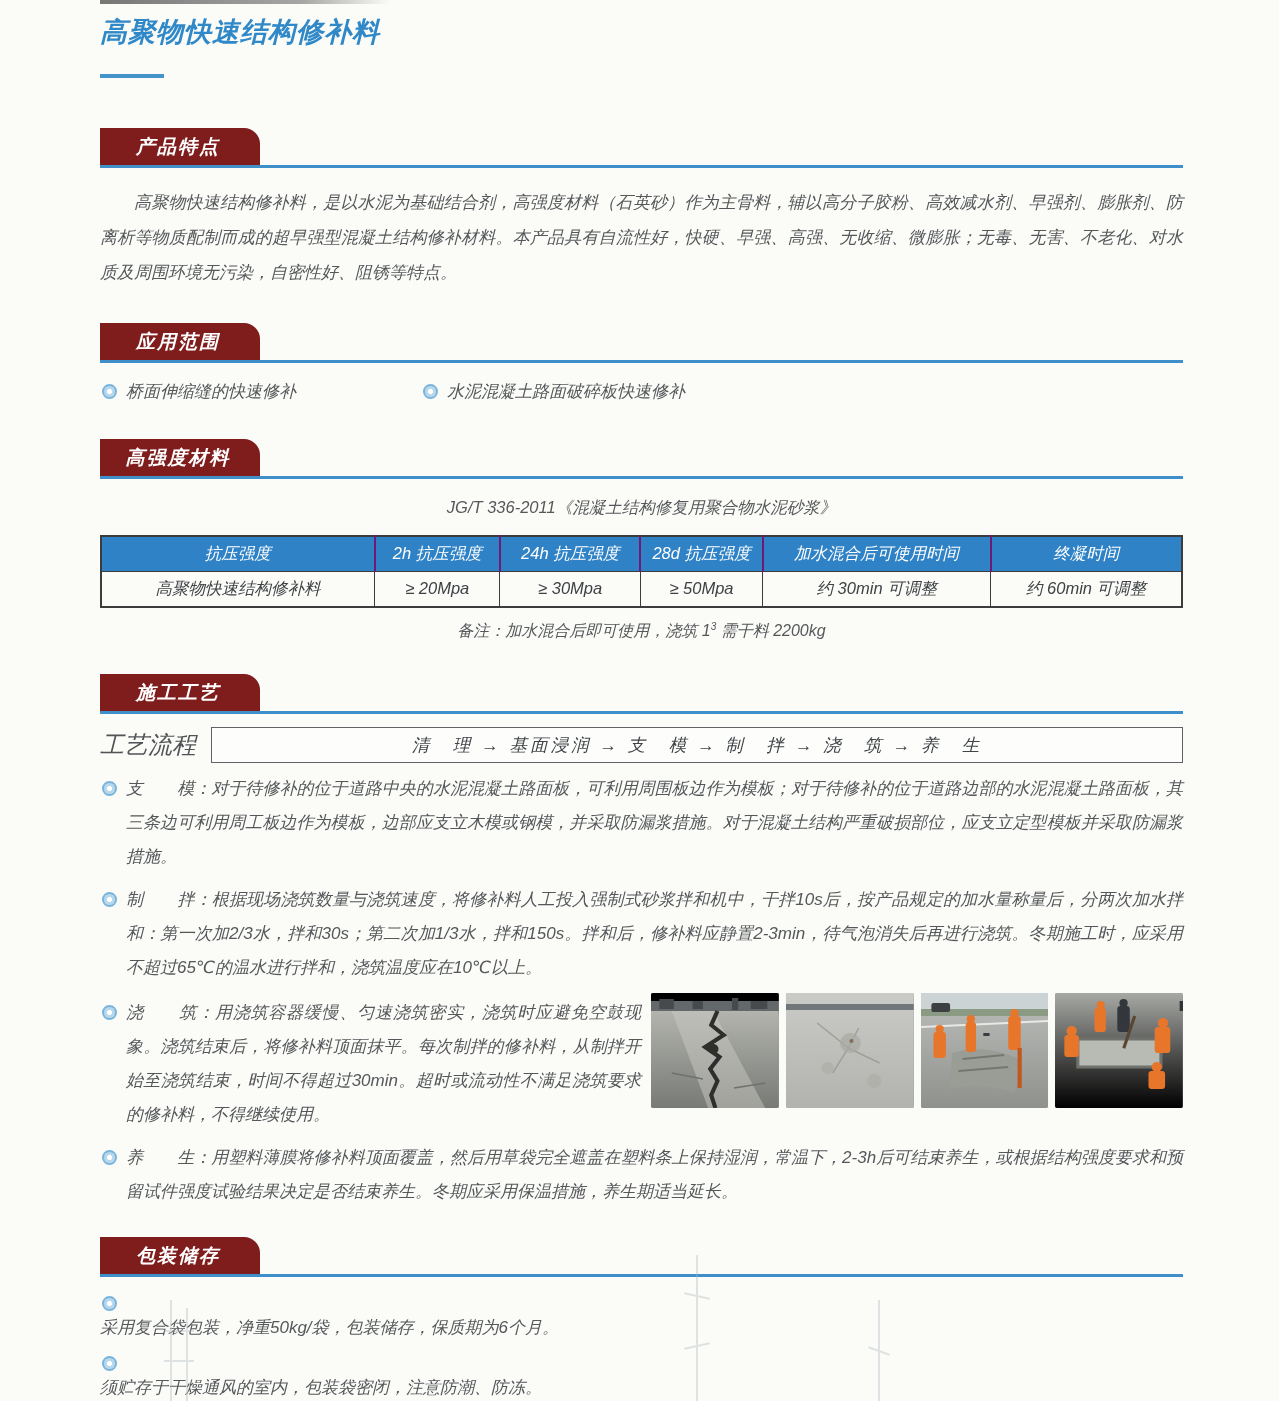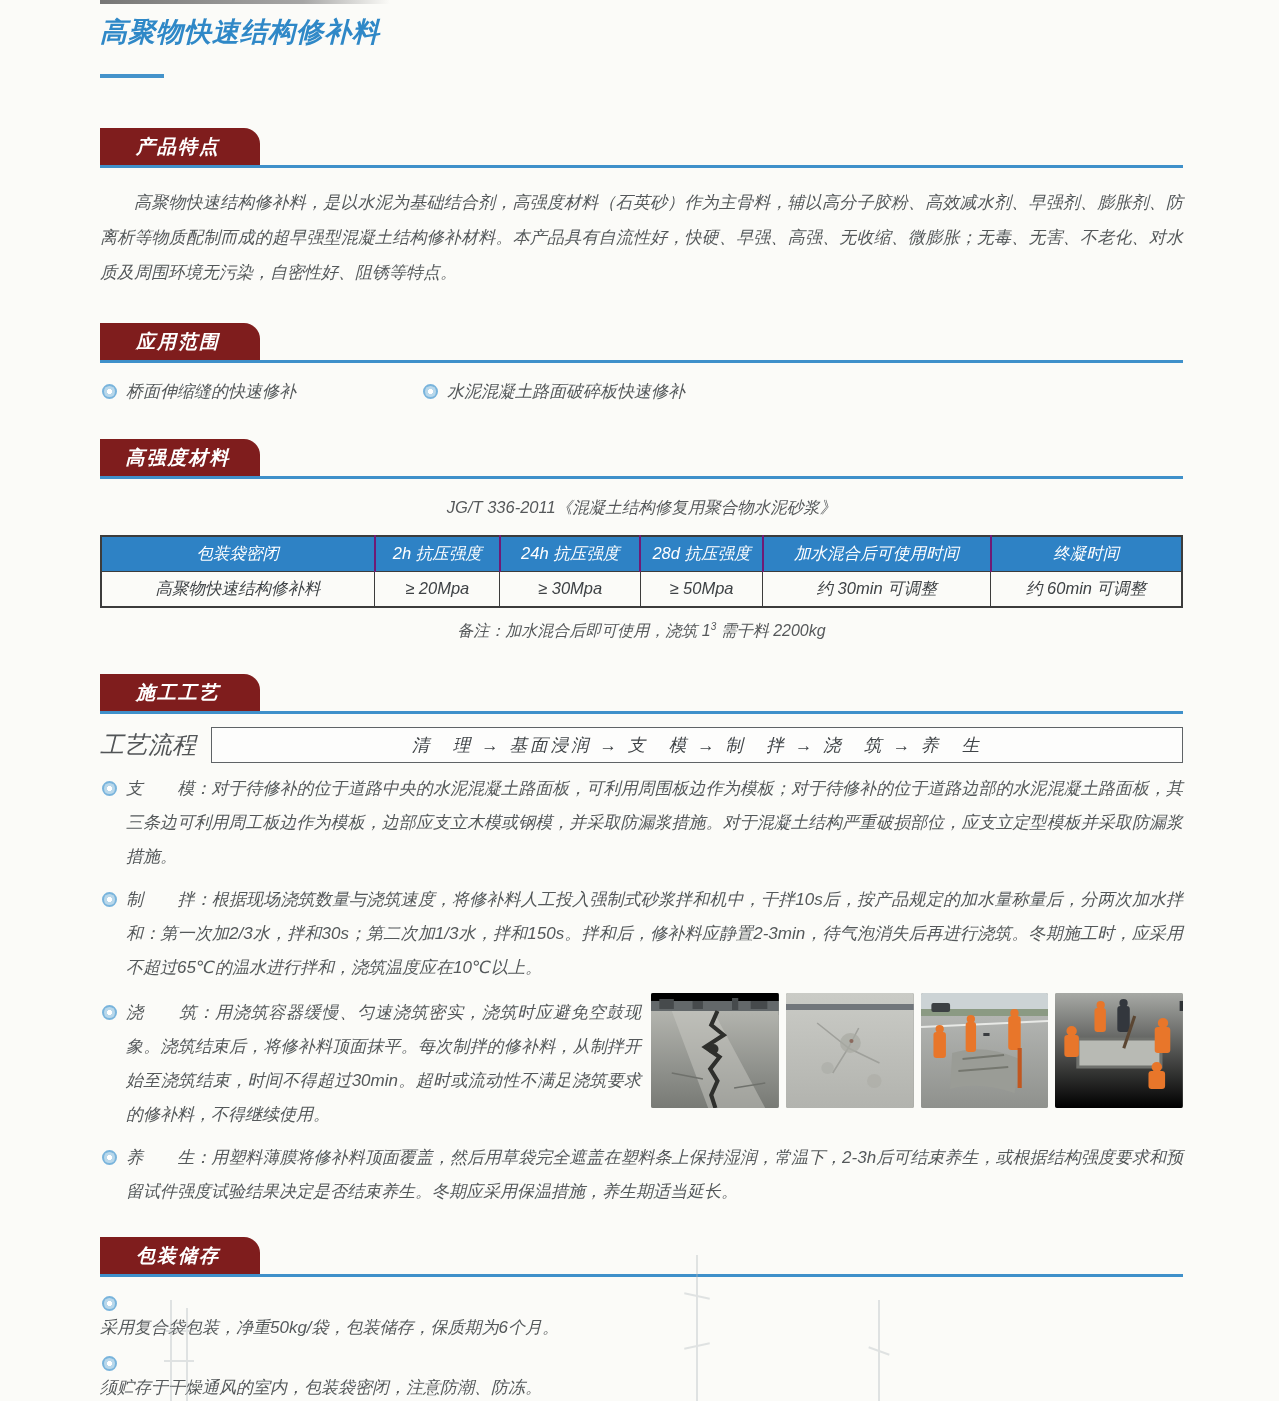--- a/index.html
+++ b/index.html
@@ -143,21 +143,21 @@
         <colgroup>
           <col style="width:25.3%">
             <col style="width:11.6%">
             <col style="width:13.0%">
           <col style="width:11.3%">
             <col style="width:21.1%">
             <col style="width:17.7%">
         </colgroup>
         <thead>
           <tr>
-            <th>包装袋密闭</th>
+            <th>抗压强度</th>
             <th>2h 抗压强度</th>
             <th>24h 抗压强度</th>
             <th>28d 抗压强度</th>
             <th>加水混合后可使用时间</th>
             <th>终凝时间</th>
           </tr>
         </thead>
         <tbody>
           <tr>
             <td>高聚物快速结构修补料</td>

